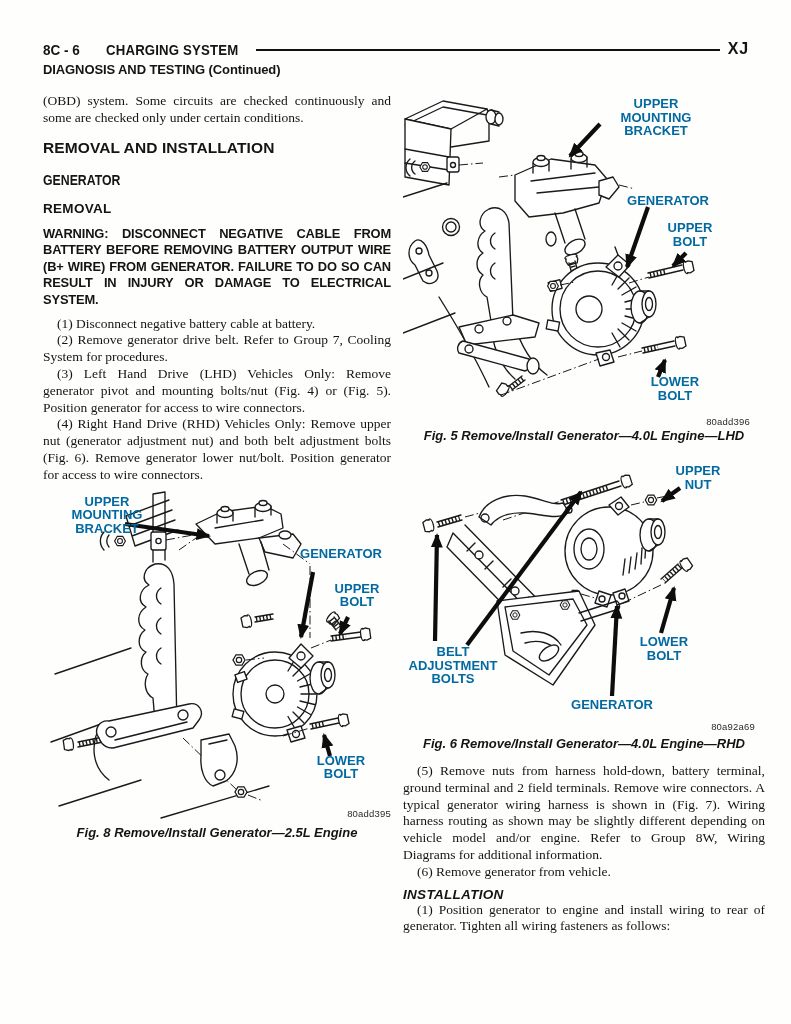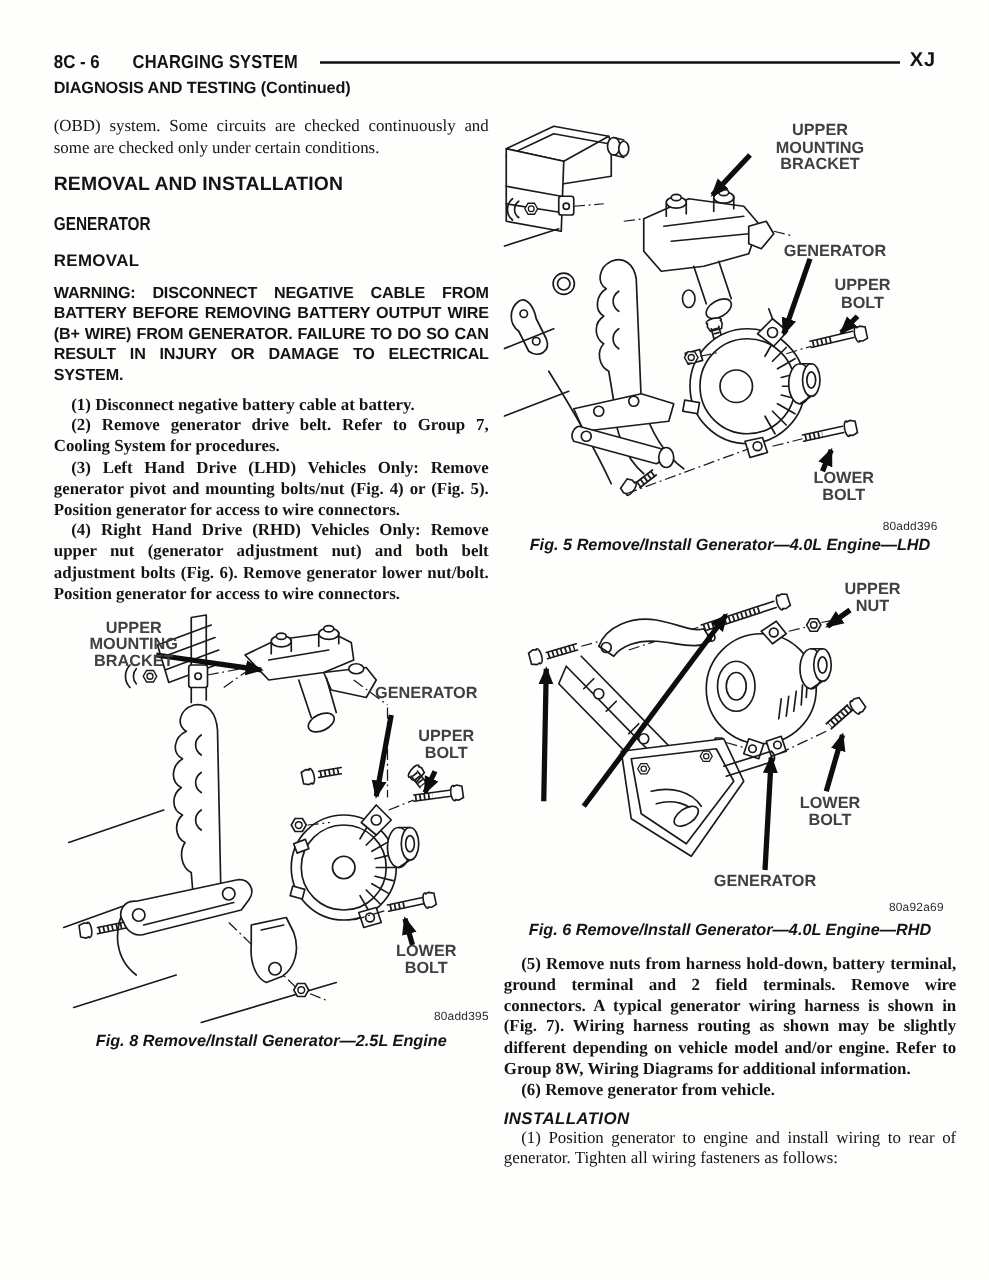--- a/index.html
+++ b/index.html
@@ -15,36 +15,36 @@
   .hdr .model { font-size:16px; letter-spacing:.8px; }
 
   .cont-h { position:absolute; left:43px; top:62px; font-family:"Liberation Sans","DejaVu Sans",sans-serif;
             font-weight:bold; font-size:13px; letter-spacing:-.1px; }
 
   .colL { position:absolute; left:43px; top:93px; width:348px; }
   .colR { position:absolute; left:403px; top:57px; width:362px; }
 
   p.body { font-size:13.5px; line-height:16.8px; text-align:justify; }
   p.ind  { text-indent:14px; }
-  .steps p { text-indent:14px;font-weight:bold; }
+  .steps p { text-indent:14px; }
 
   h2.ri  { font-family:"Liberation Sans","DejaVu Sans",sans-serif; font-weight:bold; font-size:15.5px;
            margin-top:12px; letter-spacing:.1px; }
   h3.gen { font-family:"Liberation Sans","DejaVu Sans",sans-serif; font-weight:bold; font-size:15px;
            margin-top:14px; transform:scaleX(.82); transform-origin:left; white-space:nowrap; }
   h4.sub { font-family:"Liberation Sans","DejaVu Sans",sans-serif; font-weight:bold; 
            font-size:13.5px; margin-top:13px; letter-spacing:.3px; }
   p.warn { font-family:"Liberation Sans","DejaVu Sans",sans-serif; font-weight:bold; font-size:12.9px;
            line-height:16.6px; text-align:justify; margin-top:10px; letter-spacing:-.15px; }
   .steps { margin-top:7px; }
 
   .fig { position:relative; margin-top:4px; }
   .fig svg { display:block; }
   .fig .lbl { position:absolute; font-family:"Liberation Sans","DejaVu Sans",sans-serif; font-weight:bold;
-              font-size:13px; line-height:13.6px; text-align:center; white-space:pre-line; color:#404040; }
+              font-size:13px; line-height:13.6px; text-align:center; white-space:pre-line; color:#0369a1; }
   .fig .fcode { position:absolute; font-family:"Liberation Sans","DejaVu Sans",sans-serif;
                 font-size:9.5px; color:#2a2a2a; letter-spacing:.2px; }
   .caption { font-family:"Liberation Sans","DejaVu Sans",sans-serif; font-weight:bold; font-style:italic;
              font-size:13px; text-align:center; margin-top:1px; }
 
   .ins-h { font-family:"Liberation Sans","DejaVu Sans",sans-serif; font-weight:bold; font-style:italic;
            font-size:13.5px; margin-top:6px; letter-spacing:.3px; }
   .mt12 { margin-top:12px; }
 
   
@@ -361,20 +361,23 @@
         <g>
           <line class="arrow" x1="277" y1="33" x2="259" y2="46" marker-end="url(#arw)"></line>
           <line class="arrow" x1="32" y1="186" x2="34" y2="80" marker-end="url(#arw)"></line>
           <line class="arrow" x1="64" y1="190" x2="178" y2="37" marker-end="url(#arw)"></line>
           <line class="arrow" x1="258" y1="178" x2="271" y2="133" marker-end="url(#arw)"></line>
           <line class="arrow" x1="209" y1="241" x2="214" y2="151" marker-end="url(#arw)"></line>
         </g>
       </svg>
       <div class="lbl" style="left:262px; top:9px; width:66px">UPPER
 NUT</div>
+      <div class="lbl" style="left:-2px; top:190px; width:104px">BELT
+ADJUSTMENT
+BOLTS</div>
       <div class="lbl" style="left:227px; top:180px; width:68px">LOWER
 BOLT</div>
       <div class="lbl" style="left:160px; top:243px; width:98px">GENERATOR</div>
       <div class="fcode" style="left:252px; top:266px; width:100px; text-align:right">80a92a69</div>
     </div>
     <div class="caption">Fig. 6 Remove/Install Generator—4.0L Engine—RHD</div>
 
     <div class="steps mt12">
       <p class="body">(5) Remove nuts from harness hold-down, battery terminal, ground terminal and 2 field terminals. Remove wire connectors. A typical generator wiring harness is shown in (Fig. 7). Wiring harness routing as shown may be slightly different depending on vehicle model and/or engine. Refer to Group 8W, Wiring Diagrams for additional information.</p>
       <p class="body">(6) Remove generator from vehicle.</p>

